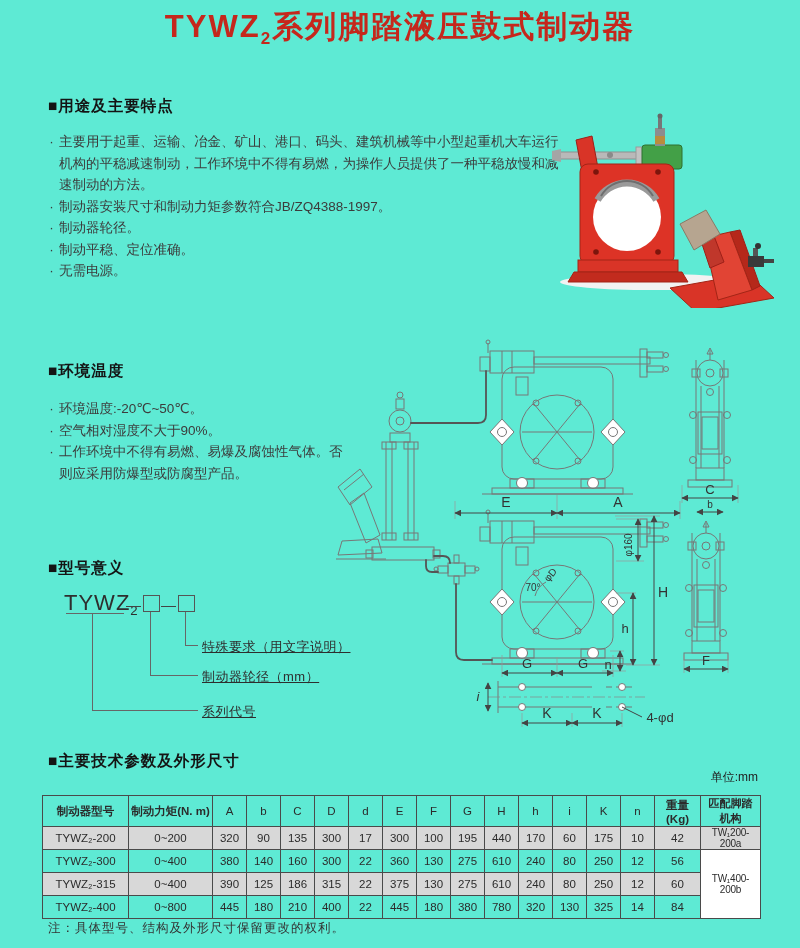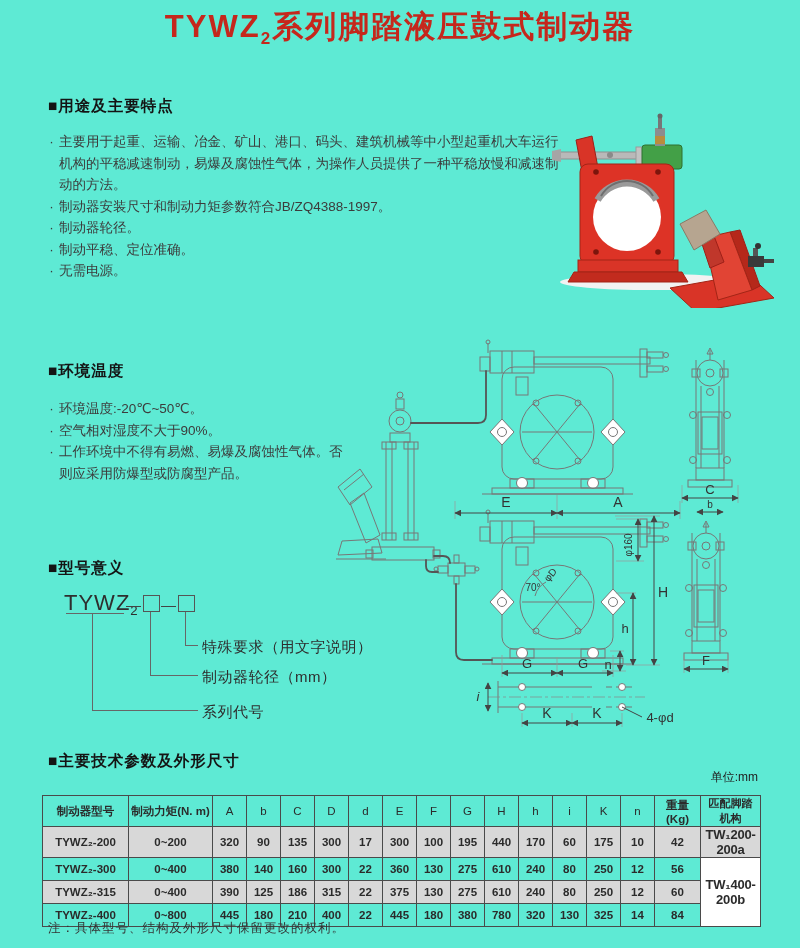--- a/index.html
+++ b/index.html
@@ -16,35 +16,35 @@
   .photo{position:absolute;left:552px;top:112px;}
   .drawing{position:absolute;left:330px;top:335px;}
   
   .mm-code{position:absolute;left:64px;top:590px;font-size:22px;color:#2e2e2e;letter-spacing:1px;}
   .mm-code sub{font-size:0.6em;}
   .msep{position:absolute;font-size:15px;color:#444;}
   .mbox{position:absolute;width:15px;height:15px;border:1.5px solid #555;}
   .mline{position:absolute;}
   .vl{border-left:1.5px solid #666;}
   .hl{border-top:1.5px solid #666;}
-  .mm-label{position:absolute;font-size:15px;color:#2e2e2e;letter-spacing:0.5px;}
+  .mm-label{position:absolute;font-size:13px;color:#2e2e2e;letter-spacing:0.5px;text-decoration:underline;}
   .unit-note{position:absolute;right:42px;top:769px;font-size:12px;color:#222;}
   
   .specs-table{position:absolute;left:42px;top:795px;width:718px;border-collapse:collapse;
                table-layout:fixed;font-size:11.5px;color:#2b2b2b;}
   .specs-table th,.specs-table td{border:1px solid #4a4a4a;text-align:center;vertical-align:middle;
                padding:0 1px;overflow:hidden;}
   .specs-table thead tr{height:30px;}
-  .specs-table tbody tr{height:23px;font-weight:bold;}
+  .specs-table tbody tr{height:23px;}
   .specs-table th{font-weight:normal;}
   .specs-table th:nth-child(1),.specs-table th:nth-child(2),
   .specs-table th:nth-child(16),.specs-table th:nth-child(17){font-weight:bold;}
   .specs-table th:last-child{font-size:11px;padding:0 6px;}
   .specs-table tr.shaded td{background:#d8d8d8;}
-  .specs-table td.match{background:#fff;font-size:13px;letter-spacing:-0.2px;}
+  .specs-table td.match{background:#fff;font-size:10px;letter-spacing:-0.2px;}
   .specs-table tr.shaded td.match{background:#d8d8d8;}
   .footnote{position:absolute;left:48px;top:920px;font-size:12.5px;color:#333;letter-spacing:1px;}
   
   .o{stroke:#777;fill:none;stroke-width:1;}
   .of{stroke:#777;fill:#fff;stroke-width:1;}
   .pipe{stroke:#555;stroke-width:1.8;fill:none;stroke-linecap:round;}
   .dim{stroke:#444;stroke-width:1;fill:none;}
   .ext{stroke:#999;stroke-width:0.7;fill:none;}
   .dash{stroke-dasharray:6 4;}
   .cline{stroke:#888;stroke-width:0.7;stroke-dasharray:12 3 3 3;fill:none;}
@@ -56,21 +56,21 @@
 <body>
 
 <div class="page">
 
   <h1 class="title"><span>TYWZ</span><sub>2</sub><span>系列脚踏液压鼓式制动器</span></h1>
 
   <h2 class="sec-h" style="left:48px;top:96px;">■用途及主要特点</h2>
   <div class="bullets" style="left:44px;top:131px;width:515px;">
       <div class="bullet">
         <span class="dot">·</span>
-        <span class="btext">主要用于起重、运输、冶金、矿山、港口、码头、建筑机械等中小型起重机大车运行机构的平稳减速制动，易爆及腐蚀性气体，为操作人员提供了一种平稳放慢和减速制动的方法。</span>
+        <span class="btext">主要用于起重、运输、冶金、矿山、港口、码头、建筑机械等中小型起重机大车运行机构的平稳减速制动，工作环境中不得有易燃，为操作人员提供了一种平稳放慢和减速制动的方法。</span>
       </div>
       <div class="bullet">
         <span class="dot">·</span>
         <span class="btext">制动器安装尺寸和制动力矩参数符合JB/ZQ4388-1997。</span>
       </div>
       <div class="bullet">
         <span class="dot">·</span>
         <span class="btext">制动器轮径。</span>
       </div>
       <div class="bullet">

